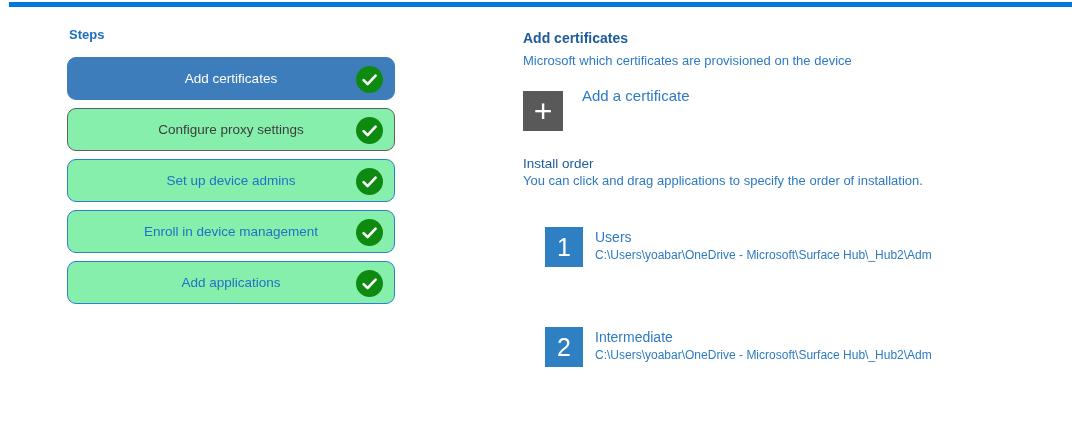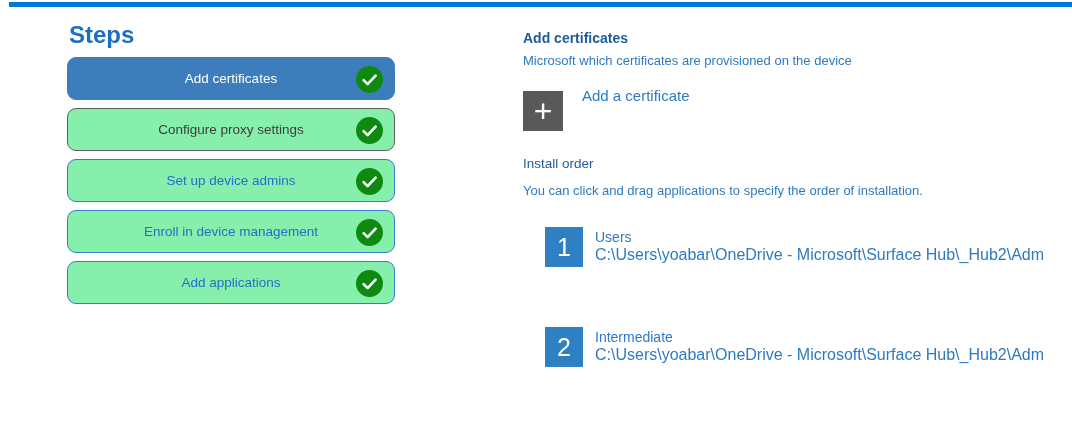--- a/index.html
+++ b/index.html
@@ -23,21 +23,21 @@
     background:#ffffff;
     font-family:"Liberation Sans", sans-serif;
   }
   .accent-bar{
     position:absolute;left:9px;top:2px;width:1063px;height:5px;
     background:var(--accent-bar);
   }
   
   .sidebar{position:absolute;left:67px;top:24px;width:328px;}
   .steps-title{
-    margin:0 0 11px 2px;font-size:24px;line-height:22px;font-weight:bold;
+    margin:0 0 11px 2px;font-size:13px;line-height:22px;font-weight:bold;
     color:var(--sidebar-title-blue);
   }
   .step{
     position:relative;height:43px;margin-bottom:8px;border-radius:9px;
     background:#86efac;border:1px solid var(--step-border-blue);
     color:var(--step-text-blue);
     display:flex;align-items:center;justify-content:center;
     font-size:13.5px;cursor:pointer;
   }
   .step.selected{
@@ -72,36 +72,36 @@
     font-size:32px;font-weight:200;line-height:1;cursor:pointer;
   }
   .add-label{
     margin-left:19px;margin-top:0;font-size:15px;color:var(--body-blue);
   }
   .order-title{
     position:absolute;left:0;top:156px;margin:0;
     font-size:13.5px;font-weight:normal;color:var(--heading-blue);
   }
   .order-hint{
-    position:absolute;left:0;top:183px;
+    position:absolute;left:0;top:173px;
     font-size:13px;color:var(--body-blue);
   }
   .order-item{
     position:absolute;left:22px;display:flex;align-items:flex-start;cursor:grab;
   }
   .order-item.pos-1{top:227px;}
   .order-item.pos-2{top:327px;}
   .num-square{
     width:38px;height:40px;background:var(--square-blue);color:#ffffff;
     display:flex;align-items:center;justify-content:center;
     font-size:25px;line-height:1;
   }
   .item-text{margin-left:12px;padding-top:1px;}
   .item-name{font-size:14px;line-height:18px;color:var(--body-blue);}
-  .item-path{font-size:16px;line-height:18px;color:var(--body-blue);white-space:nowrap;}
+  .item-path{font-size:12px;line-height:18px;color:var(--body-blue);white-space:nowrap;}
 </style>
 </head>
 <body>
 
 <div class="accent-bar"></div>
 
 <aside class="sidebar">
   <h2 class="steps-title">Steps</h2>
 
   <div class="step selected">

